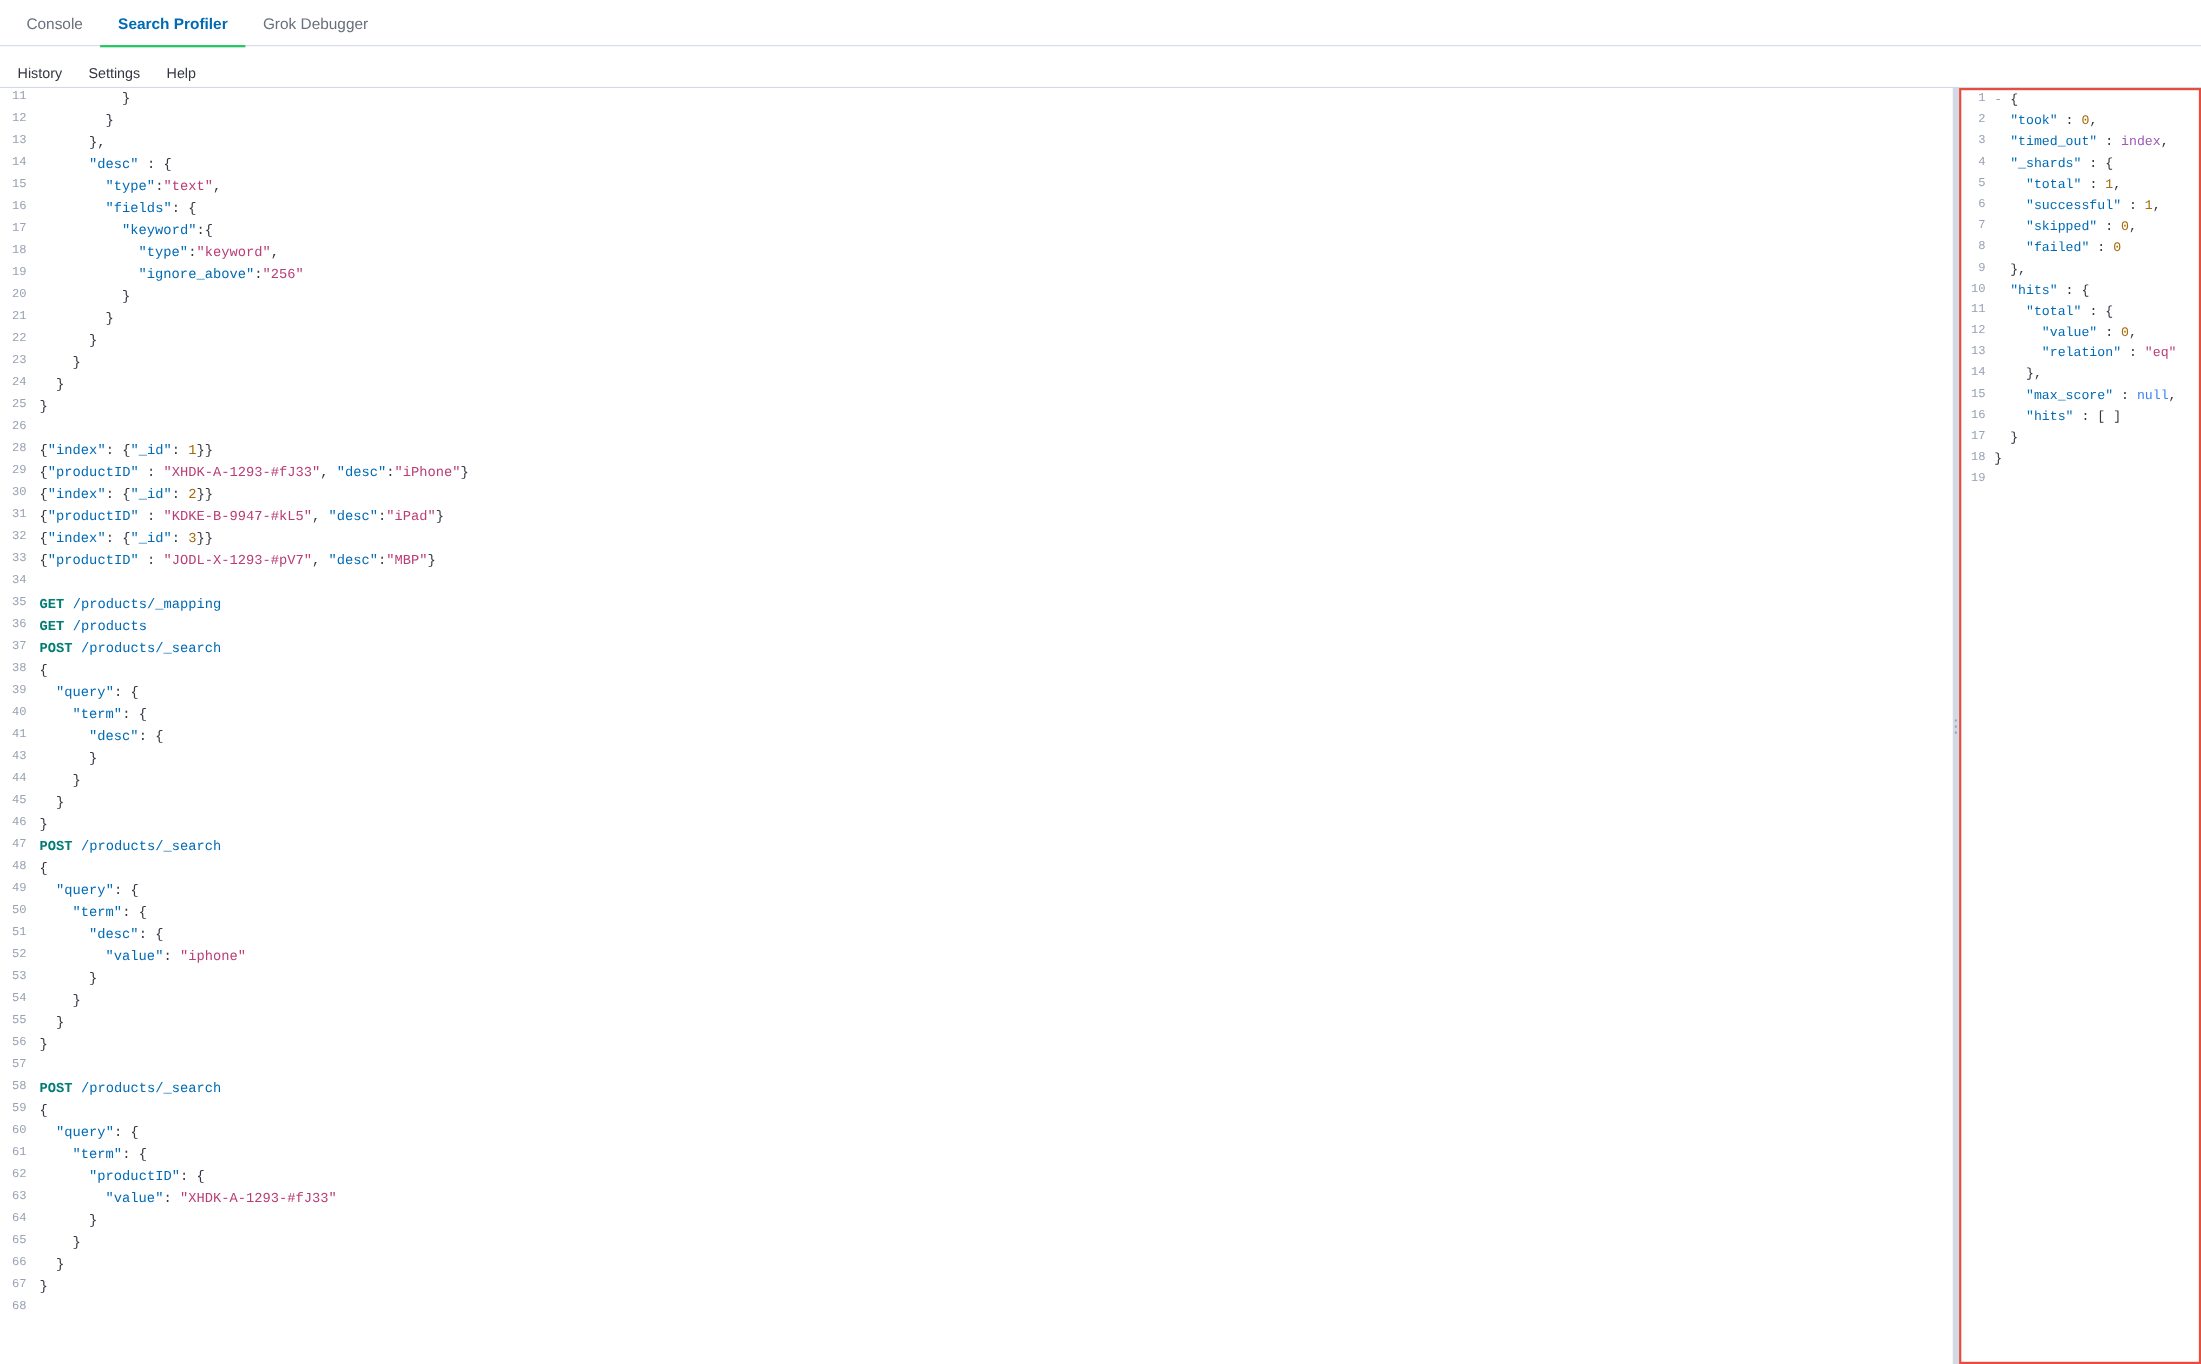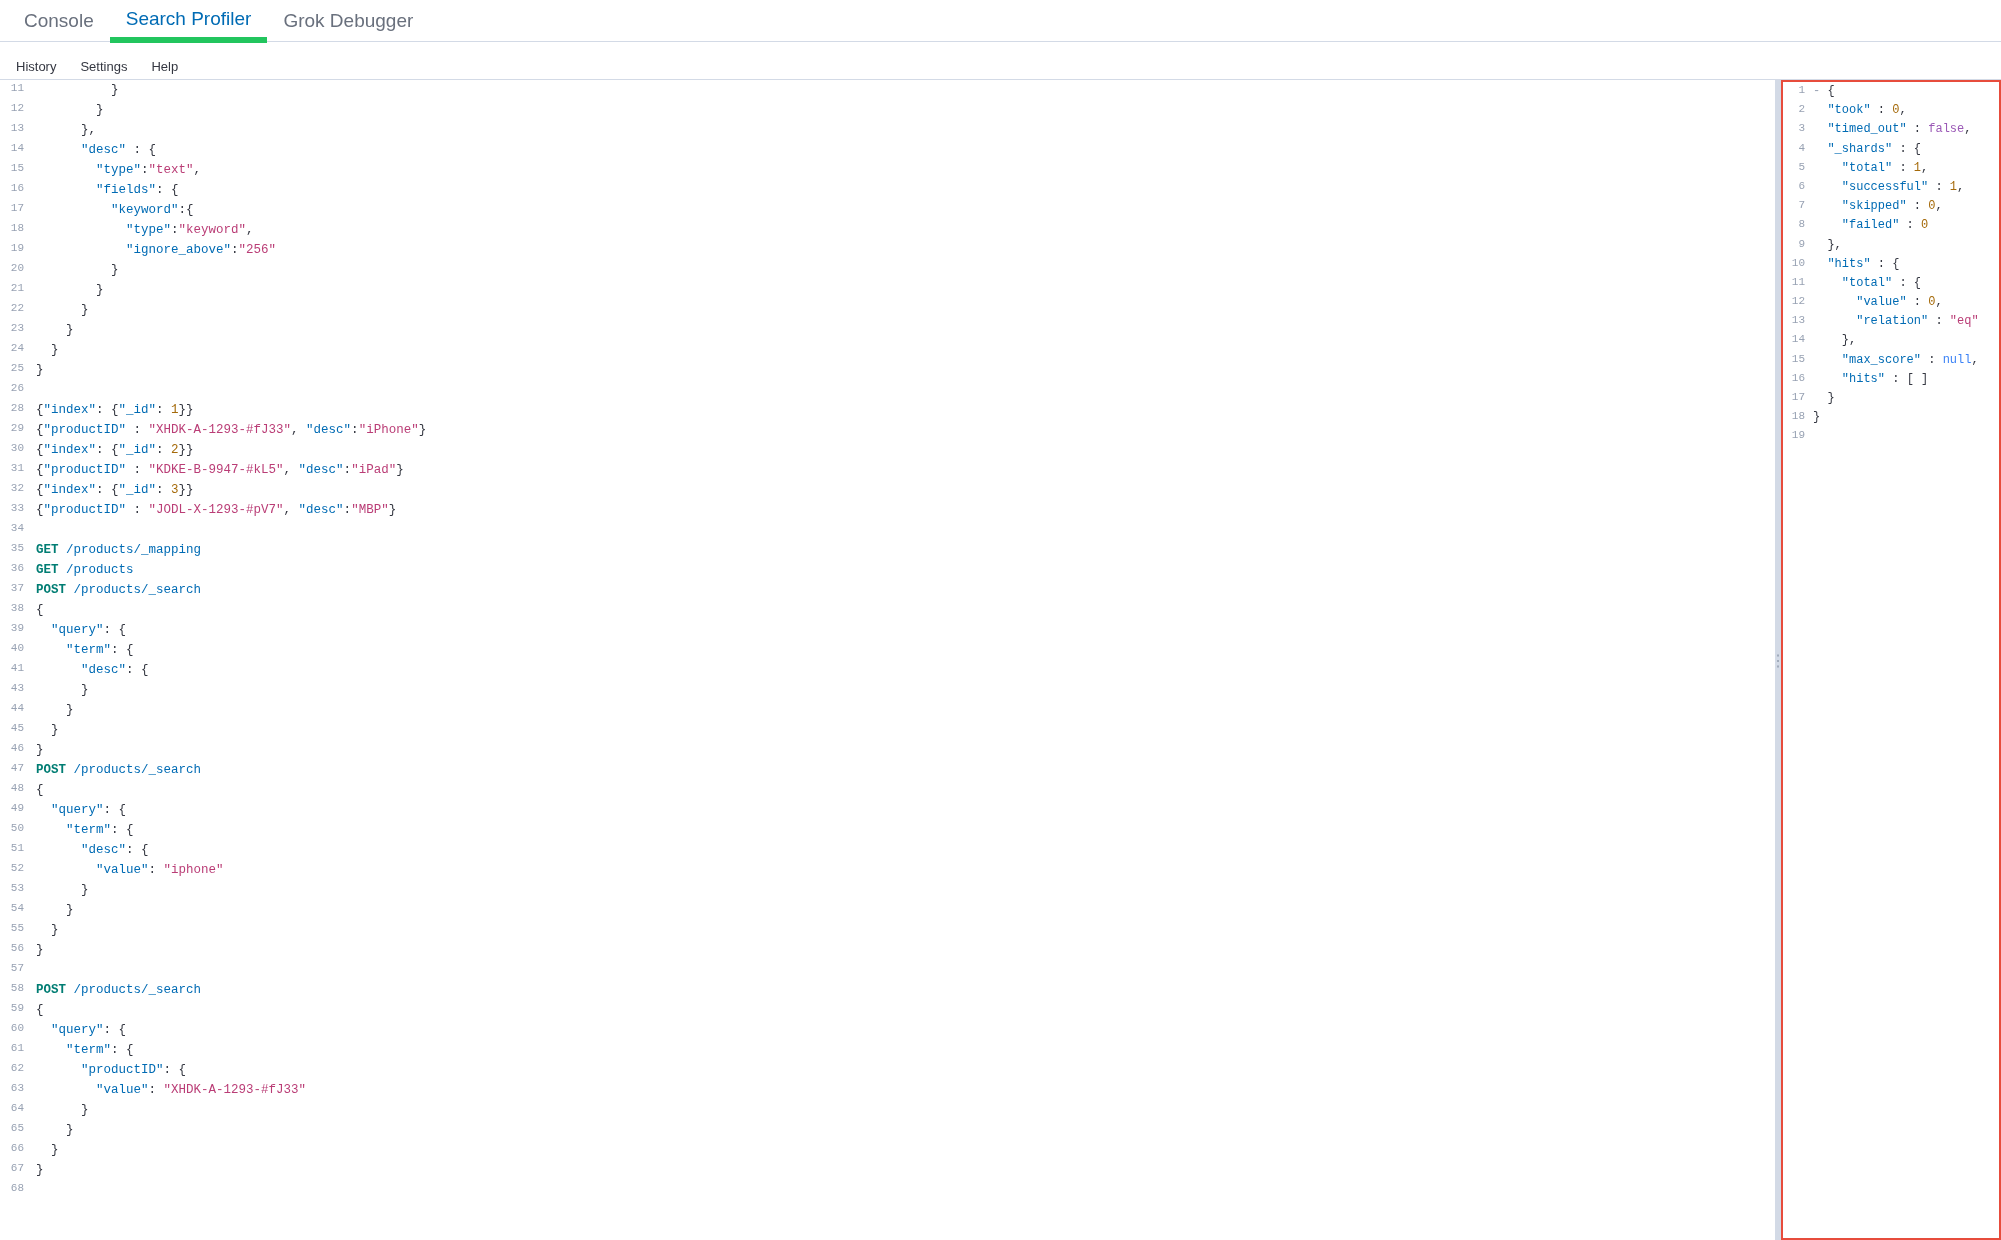--- a/index.html
+++ b/index.html
@@ -13,30 +13,30 @@
       padding: 0 8px;
       height: 42px;
       background: #fff;
     }
     .top-tab {
       padding: 0 16px;
       height: 42px;
       display: flex;
       align-items: center;
       cursor: pointer;
-      font-size: 19px;
+      font-size: 14px;
       color: #69707d;
       border-bottom: 2px solid transparent;
       position: relative;
       top: 1px;
     }
     .top-tab.active {
       color: #006bb4;
-      border-bottom: 6px solid #22c55e;
-      font-weight: 400;
+      border-bottom: 2px solid #22c55e;
+      font-weight: 700;
     }
 
     
     .toolbar {
       display: flex;
       align-items: center;
       padding: 6px 12px;
       border-bottom: 1px solid #d3dae6;
       gap: 16px;
       height: 38px;
@@ -403,21 +403,21 @@
   <div class="output-line">
         <span class="output-line-num">1</span>
         <span class="output-line-content"><span class="out-collapse">-</span> {</span>
       </div>
       <div class="output-line">
         <span class="output-line-num">2</span>
         <span class="output-line-content">  <span class="out-key">"took"</span> : <span class="out-num">0</span>,</span>
       </div>
       <div class="output-line">
         <span class="output-line-num">3</span>
-        <span class="output-line-content">  <span class="out-key">"timed_out"</span> : <span class="out-bool">false</span>,</span>
+        <span class="output-line-content">  <span class="out-key">"timed_out"</span> : <span class="out-bool">index</span>,</span>
       </div>
       <div class="output-line">
         <span class="output-line-num">4</span>
         <span class="output-line-content">  <span class="out-key">"_shards"</span> : {</span>
       </div>
       <div class="output-line">
         <span class="output-line-num">5</span>
         <span class="output-line-content">    <span class="out-key">"total"</span> : <span class="out-num">1</span>,</span>
       </div>
       <div class="output-line">

